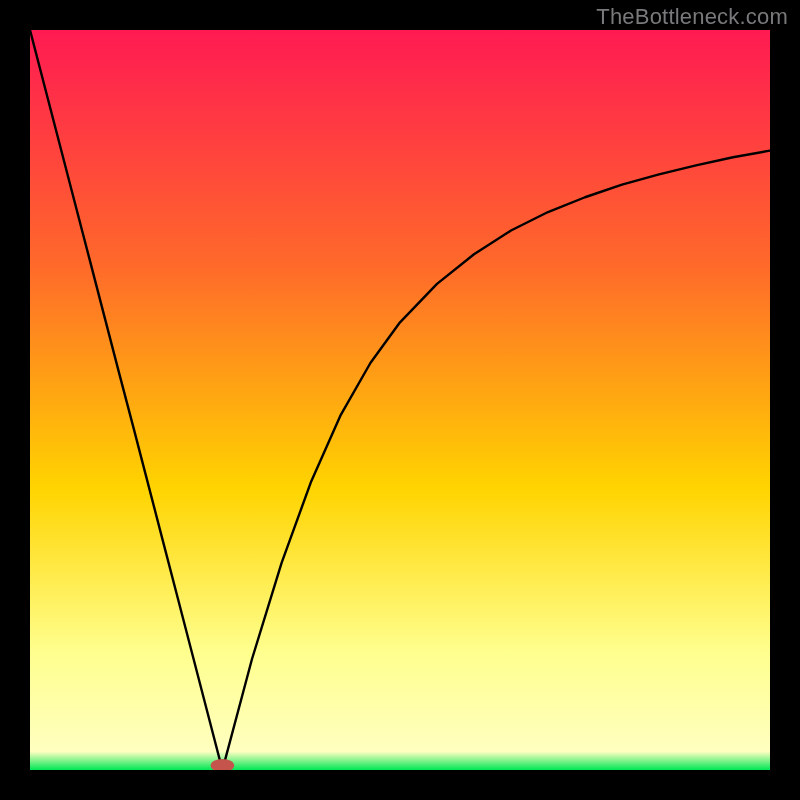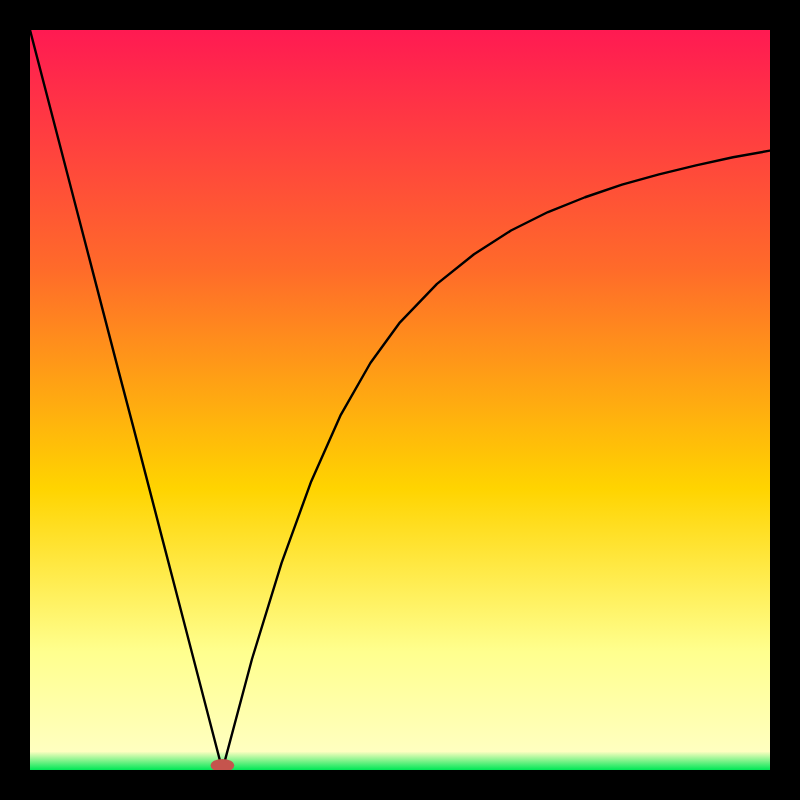--- a/index.html
+++ b/index.html
@@ -47,20 +47,21 @@
     font-family: Arial, Helvetica, sans-serif;
     font-size: 22px;
     color: #79797b;
     letter-spacing: 0.2px;
   }
 </style>
 </head>
 <body>
 
 <div class="frame">
+  <div class="watermark">TheBottleneck.com</div>
   <div class="plot">
     <svg class="gradient" viewBox="0 0 740 740" preserveAspectRatio="none">
       <defs>
         <linearGradient id="bg" x1="0" y1="0" x2="0" y2="1">
           <stop id="g0" offset="0%" stop-color="#ff1a52"></stop>
           <stop id="g1" offset="32%" stop-color="#ff6a2a"></stop>
           <stop id="g2" offset="62%" stop-color="#ffd400"></stop>
           <stop id="g3" offset="84%" stop-color="#ffff8e"></stop>
           <stop id="g5" offset="97.5%" stop-color="#ffffc0"></stop>
           <stop id="g4" offset="100%" stop-color="#00e756"></stop>

